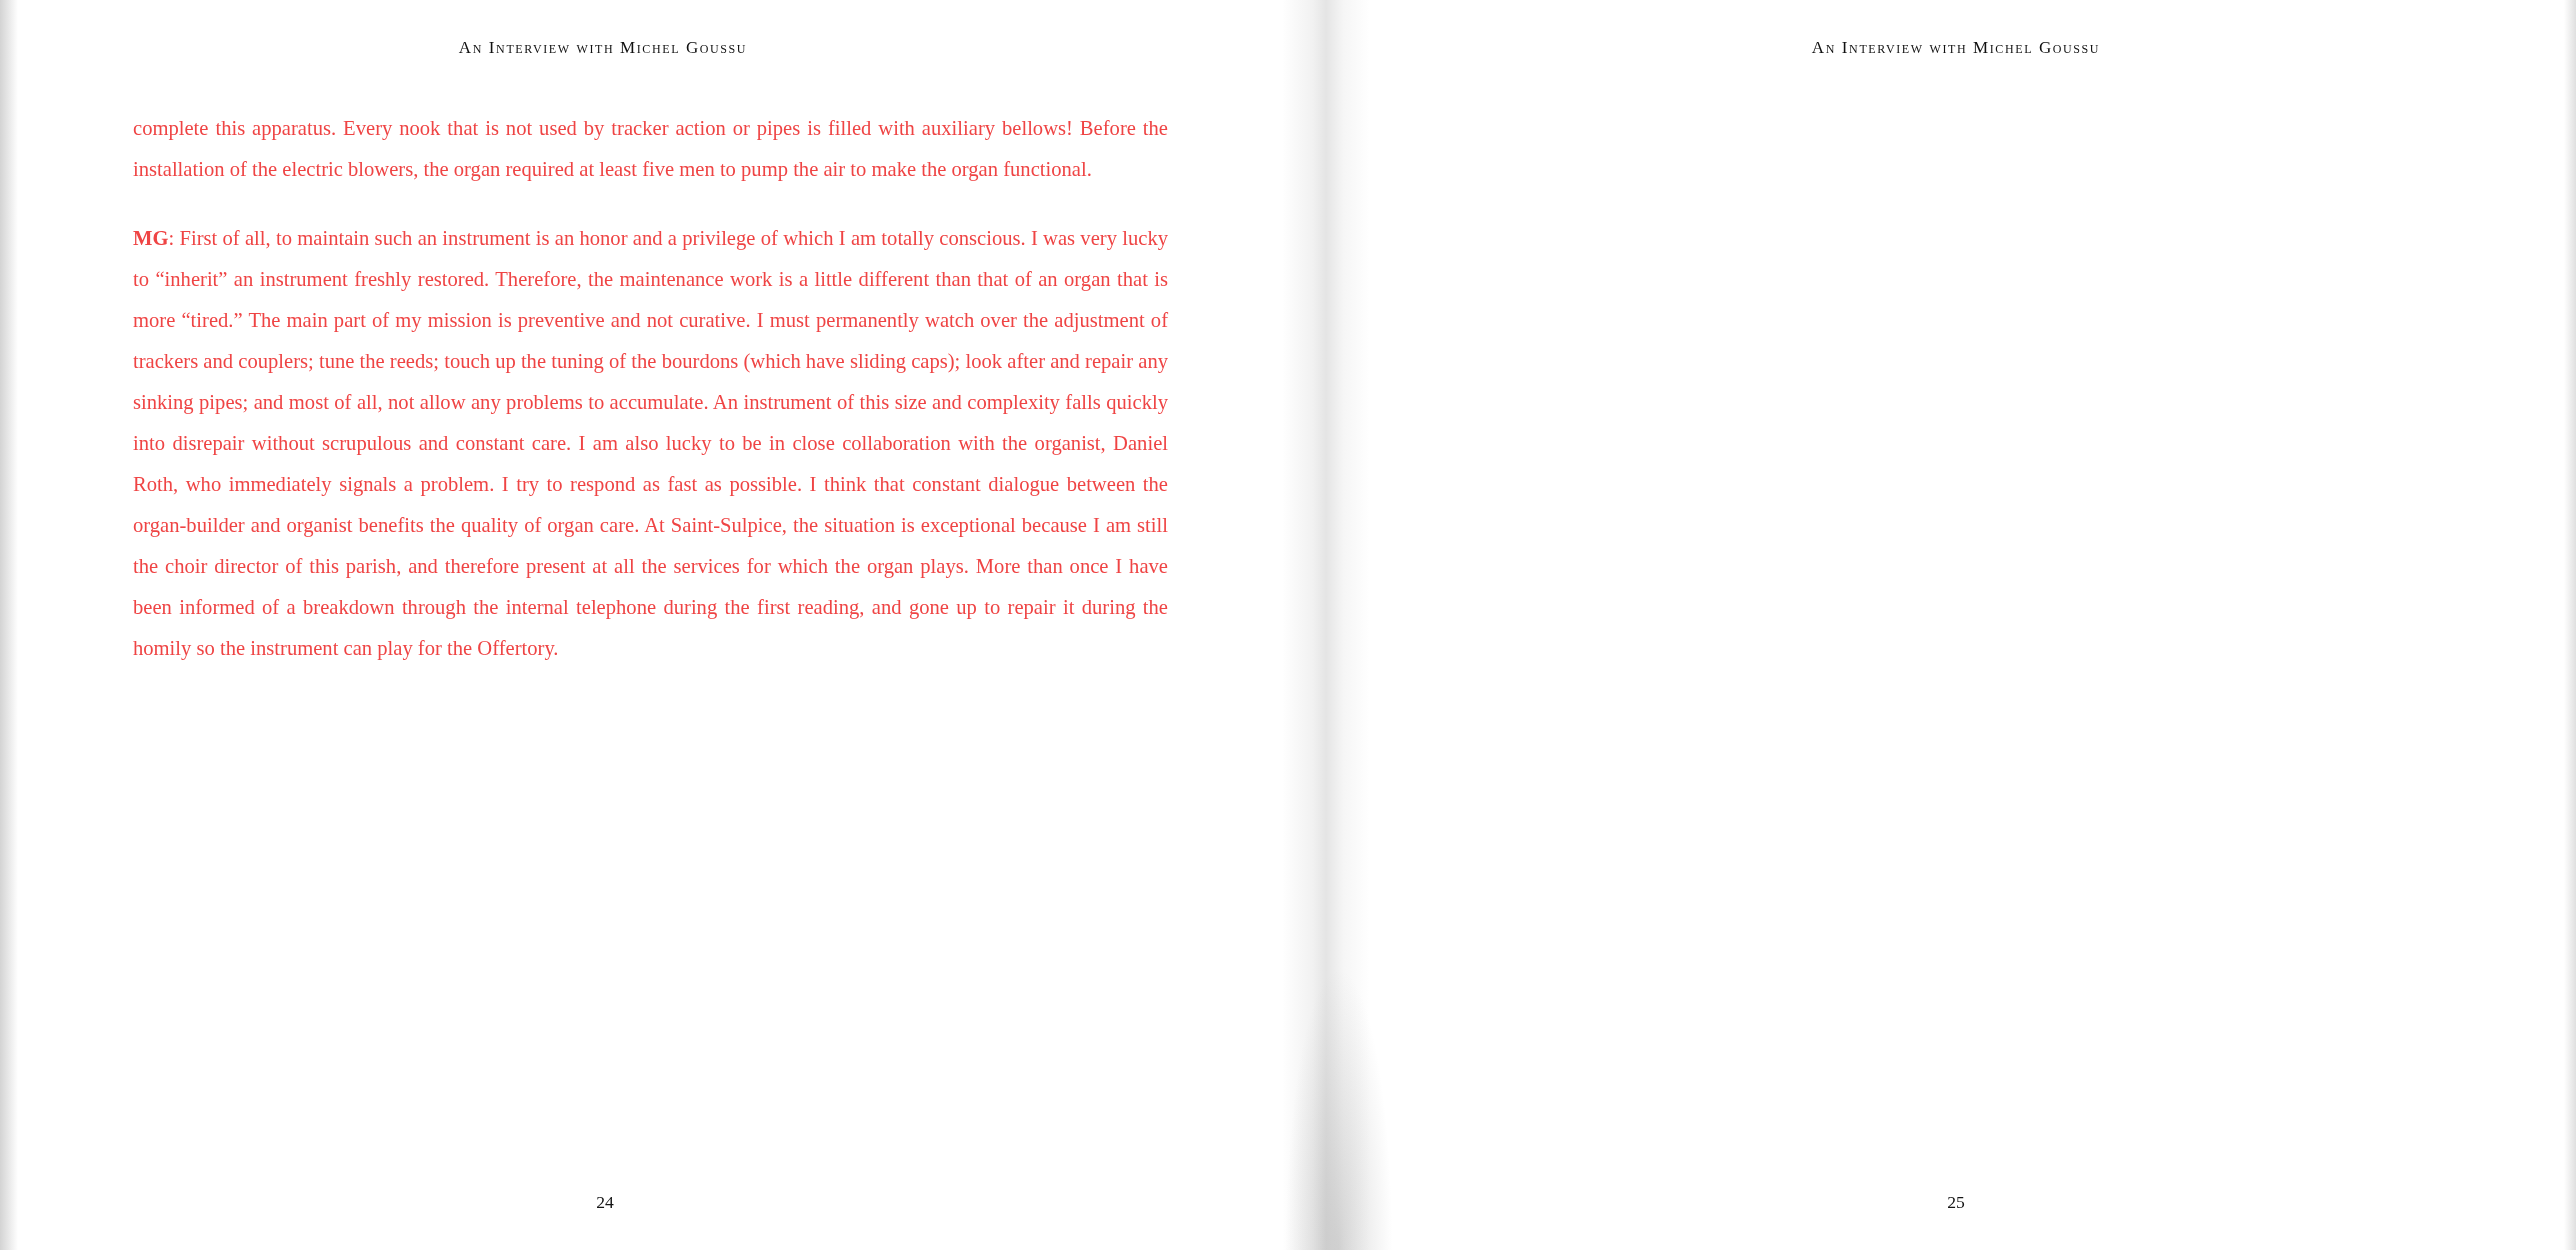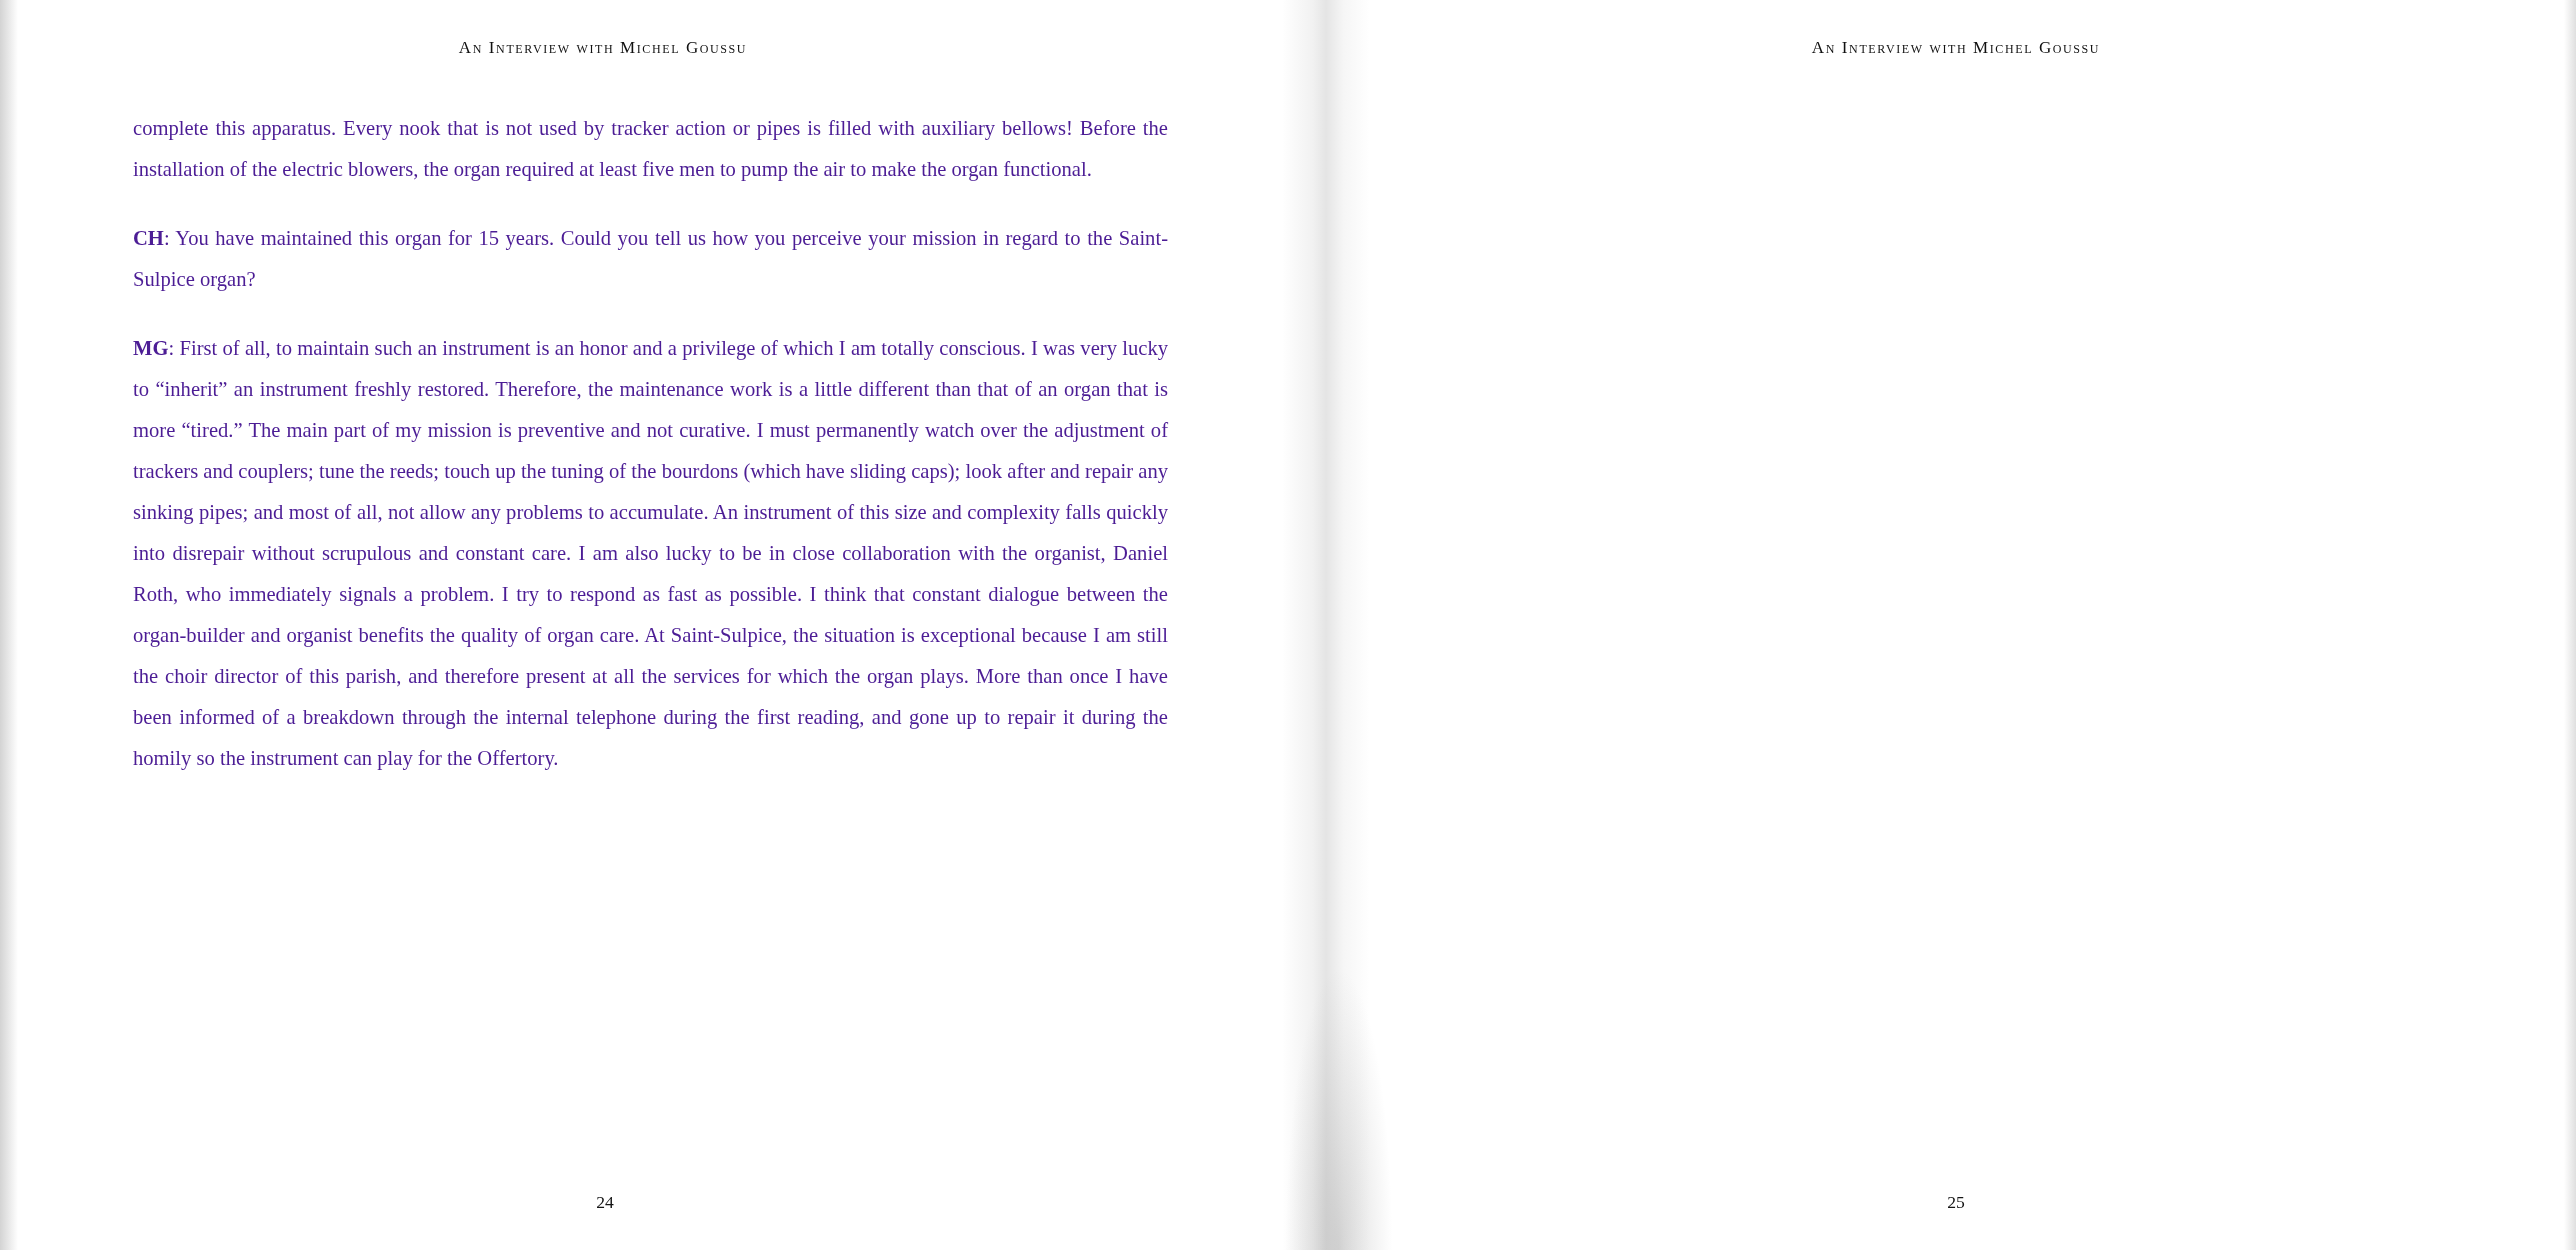--- a/index.html
+++ b/index.html
@@ -82,21 +82,21 @@
   .page-left .running-head  { left: -41px; }
   .page-right .running-head { left: 24px; }
 
   .text-column {
     position: absolute;
     top: 108px;
     font-size: 20.6px;
     line-height: 41px;
     text-align: justify;
     text-justify: inter-word;
-    color: #4c1d95;
+    color: #ef4444;
   }
   .page-left .text-column {
     left: 133px;
     width: 1035px;
   }
   .text-column p {
     margin: 0 0 0 0;
   }
   .text-column p + p {
     margin-top: 28px;
@@ -118,21 +118,20 @@
 </head>
 <body>
 
 <div class="spread">
 
   <div class="page page-left">
     <div class="running-head">An Interview with Michel Goussu</div>
 
     <div class="text-column">
       <p><span>complete this apparatus. Every nook that is not used by tracker action or pipes is filled with auxiliary bellows! Before the installation of the electric blowers, the organ required at least five men to pump the air to make the organ functional.</span></p>
-      <p><span class="speaker">CH</span><span>: You have maintained this organ for 15 years. Could you tell us how you perceive your mission in regard to the Saint-Sulpice organ?</span></p>
       <p><span class="speaker">MG</span><span>: First of all, to maintain such an instrument is an honor and a privilege of which I am totally conscious. I was very lucky to “inherit” an instrument freshly restored. Therefore, the maintenance work is a little different than that of an organ that is more “tired.” The main part of my mission is preventive and not curative. I must permanently watch over the adjustment of trackers and couplers; tune the reeds; touch up the tuning of the bourdons (which have sliding caps); look after and repair any sinking pipes; and most of all, not allow any problems to accumulate. An instrument of this size and complexity falls quickly into disrepair without scrupulous and constant care. I am also lucky to be in close collaboration with the organist, Daniel Roth, who immediately signals a problem. I try to respond as fast as possible. I think that constant dialogue between the organ-builder and organist benefits the quality of organ care. At Saint-Sulpice, the situation is exceptional because I am still the choir director of this parish, and therefore present at all the services for which the organ plays. More than once I have been informed of a breakdown through the internal telephone during the first reading, and gone up to repair it during the homily so the instrument can play for the Offertory.</span></p>
     </div>
 
     <div class="folio">24</div>
   </div>
 
   <div class="page page-right">
     <div class="running-head">An Interview with Michel Goussu</div>
 
     <div class="folio">25</div>

